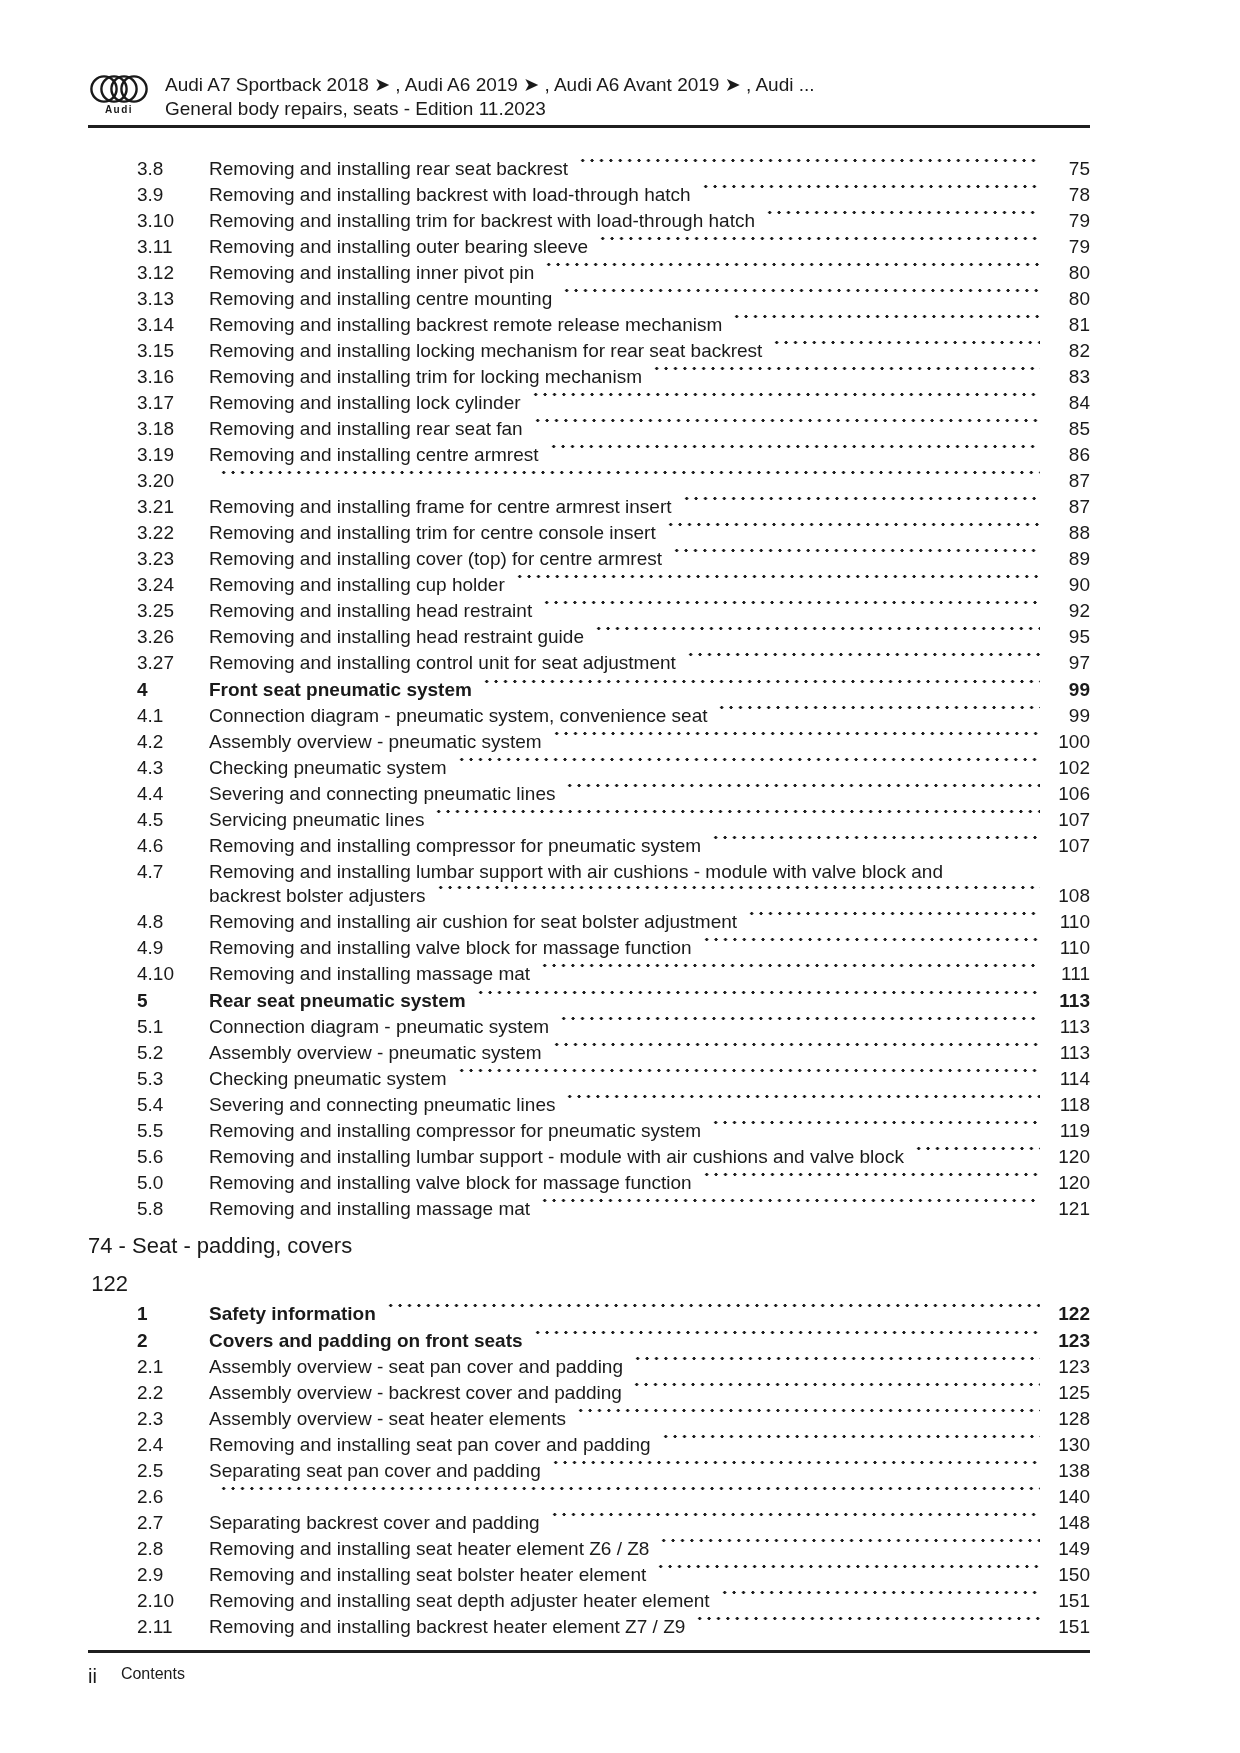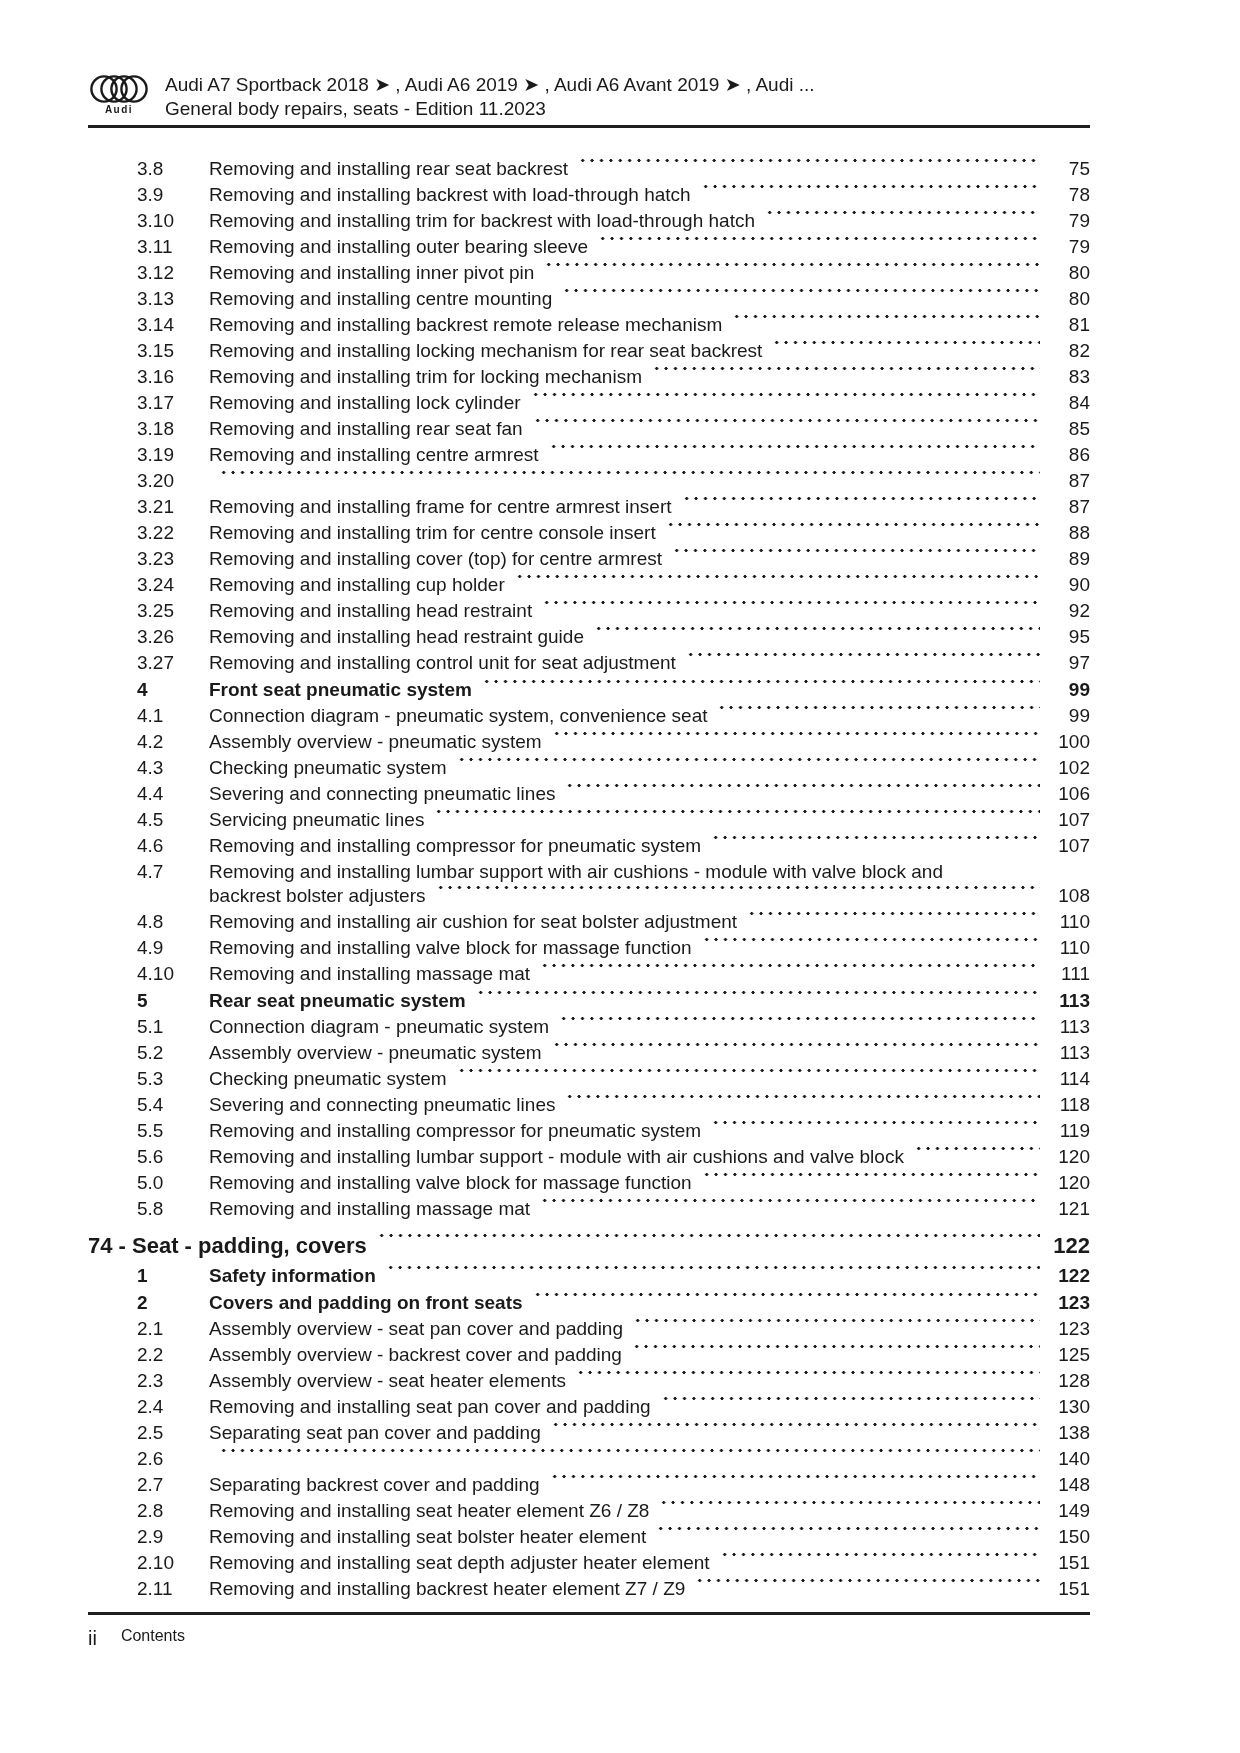--- a/index.html
+++ b/index.html
@@ -62,26 +62,27 @@
     background-position: left bottom;
   }
   .toc-row .pagenum {
     flex: 0 0 auto;
     min-width: 40px;
     text-align: right;
     white-space: nowrap;
   }
   .toc-row.section { font-weight: bold; margin-top: 5px; }
   .toc-row.chapter {
-    font-weight: bold;
+    font-weight: normal;
     font-size: 22px;
     line-height: 26px;
     padding-left: 0;
     margin-top: 13px;
     margin-bottom: 6px;
+    flex-direction: column;
   }
   .toc-row.wrap-first { margin-bottom: 2px; }
   
   .footer-rule { margin-top: 12px; }
   .footer {
     display: flex;
     align-items: flex-start;
     margin-top: 12px;
   }
   .footer-page { font-size: 20px; }

